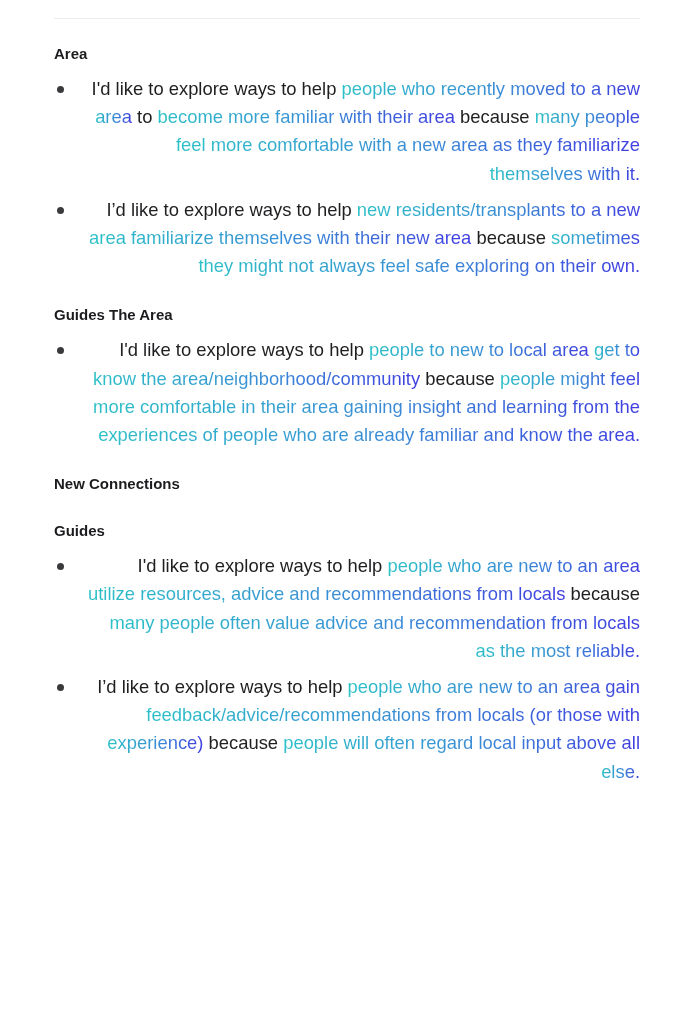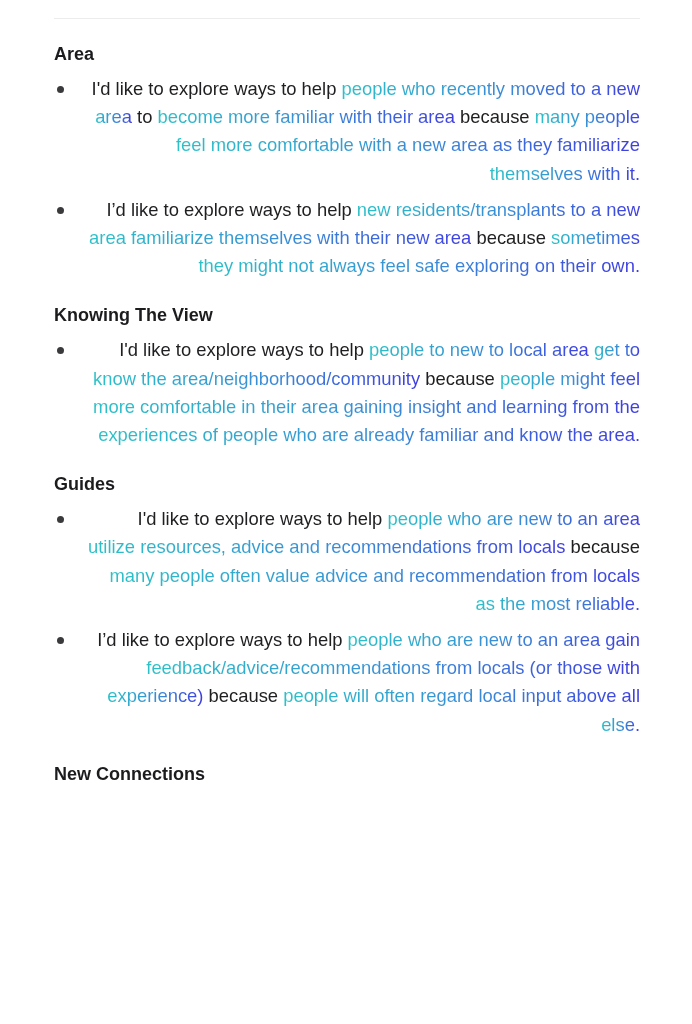--- a/index.html
+++ b/index.html
@@ -29,21 +29,21 @@
   }
   .divider {
     height: 1px;
     background: #ececec;
     margin-top: 18px;
     margin-right: 0;
     width: 586px;
   }
   .section-heading {
     margin: 0;
-    font-size: 18px;
+    font-size: 15px;
     font-weight: 700;
     color: #1c1c1f;
     line-height: 24px;
   }
   .sec-area { margin-top: 23px; }
   .sec-knowing { margin-top: 23px; }
   .sec-guides { margin-top: 23px; }
   .sec-new { margin-top: 23px; }
 
   ul.statements {
@@ -92,39 +92,39 @@
         <span><span>I'd like to explore ways to help </span><span class="hl">people who recently moved to a new area</span><span> to </span><span class="hl">become more familiar with their area</span><span> because </span><span class="hl">many people feel more comfortable with a new area as they familiarize themselves with it.</span></span>
       </li>
       <li>
         <span class="bullet"></span>
         <span><span>I’d like to explore ways to help </span><span class="hl">new residents/transplants to a new area familiarize themselves with their new area</span><span> because </span><span class="hl">sometimes they might not always feel safe exploring on their own.</span></span>
       </li>
     </ul>
   </section>
 
   <section>
-    <h3 class="section-heading sec-knowing">Knowing The View</h3>
+    <h3 class="section-heading sec-knowing">Guides The Area</h3>
     <ul class="statements">
       <li>
         <span class="bullet"></span>
         <span><span>I'd like to explore ways to help </span><span class="hl">people to new to local area</span><span> </span><span class="hl">get to know the area/neighborhood/community</span><span> because </span><span class="hl">people might feel more comfortable in their area gaining insight and learning from the experiences of people who are already familiar and know the area.</span></span>
       </li>
     </ul>
+  </section>
+
+  <section>
+    <h3 class="section-heading sec-new">New Connections</h3>
   </section>
 
   <section>
     <h3 class="section-heading sec-guides">Guides</h3>
     <ul class="statements">
       <li>
         <span class="bullet"></span>
         <span><span>I'd like to explore ways to help </span><span class="hl">people who are new to an area utilize resources, advice and recommendations from locals</span><span> because </span><span class="hl">many people often value advice and recommendation from locals as the most reliable.</span></span>
       </li>
       <li>
         <span class="bullet"></span>
         <span><span>I’d like to explore ways to help </span><span class="hl">people who are new to an area gain feedback/advice/recommendations from locals (or those with experience)</span><span> because </span><span class="hl">people will often regard local input above all else.</span></span>
       </li>
     </ul>
   </section>
-
-  <section>
-    <h3 class="section-heading sec-new">New Connections</h3>
-  </section>
 </div>
 
 </body></html>

